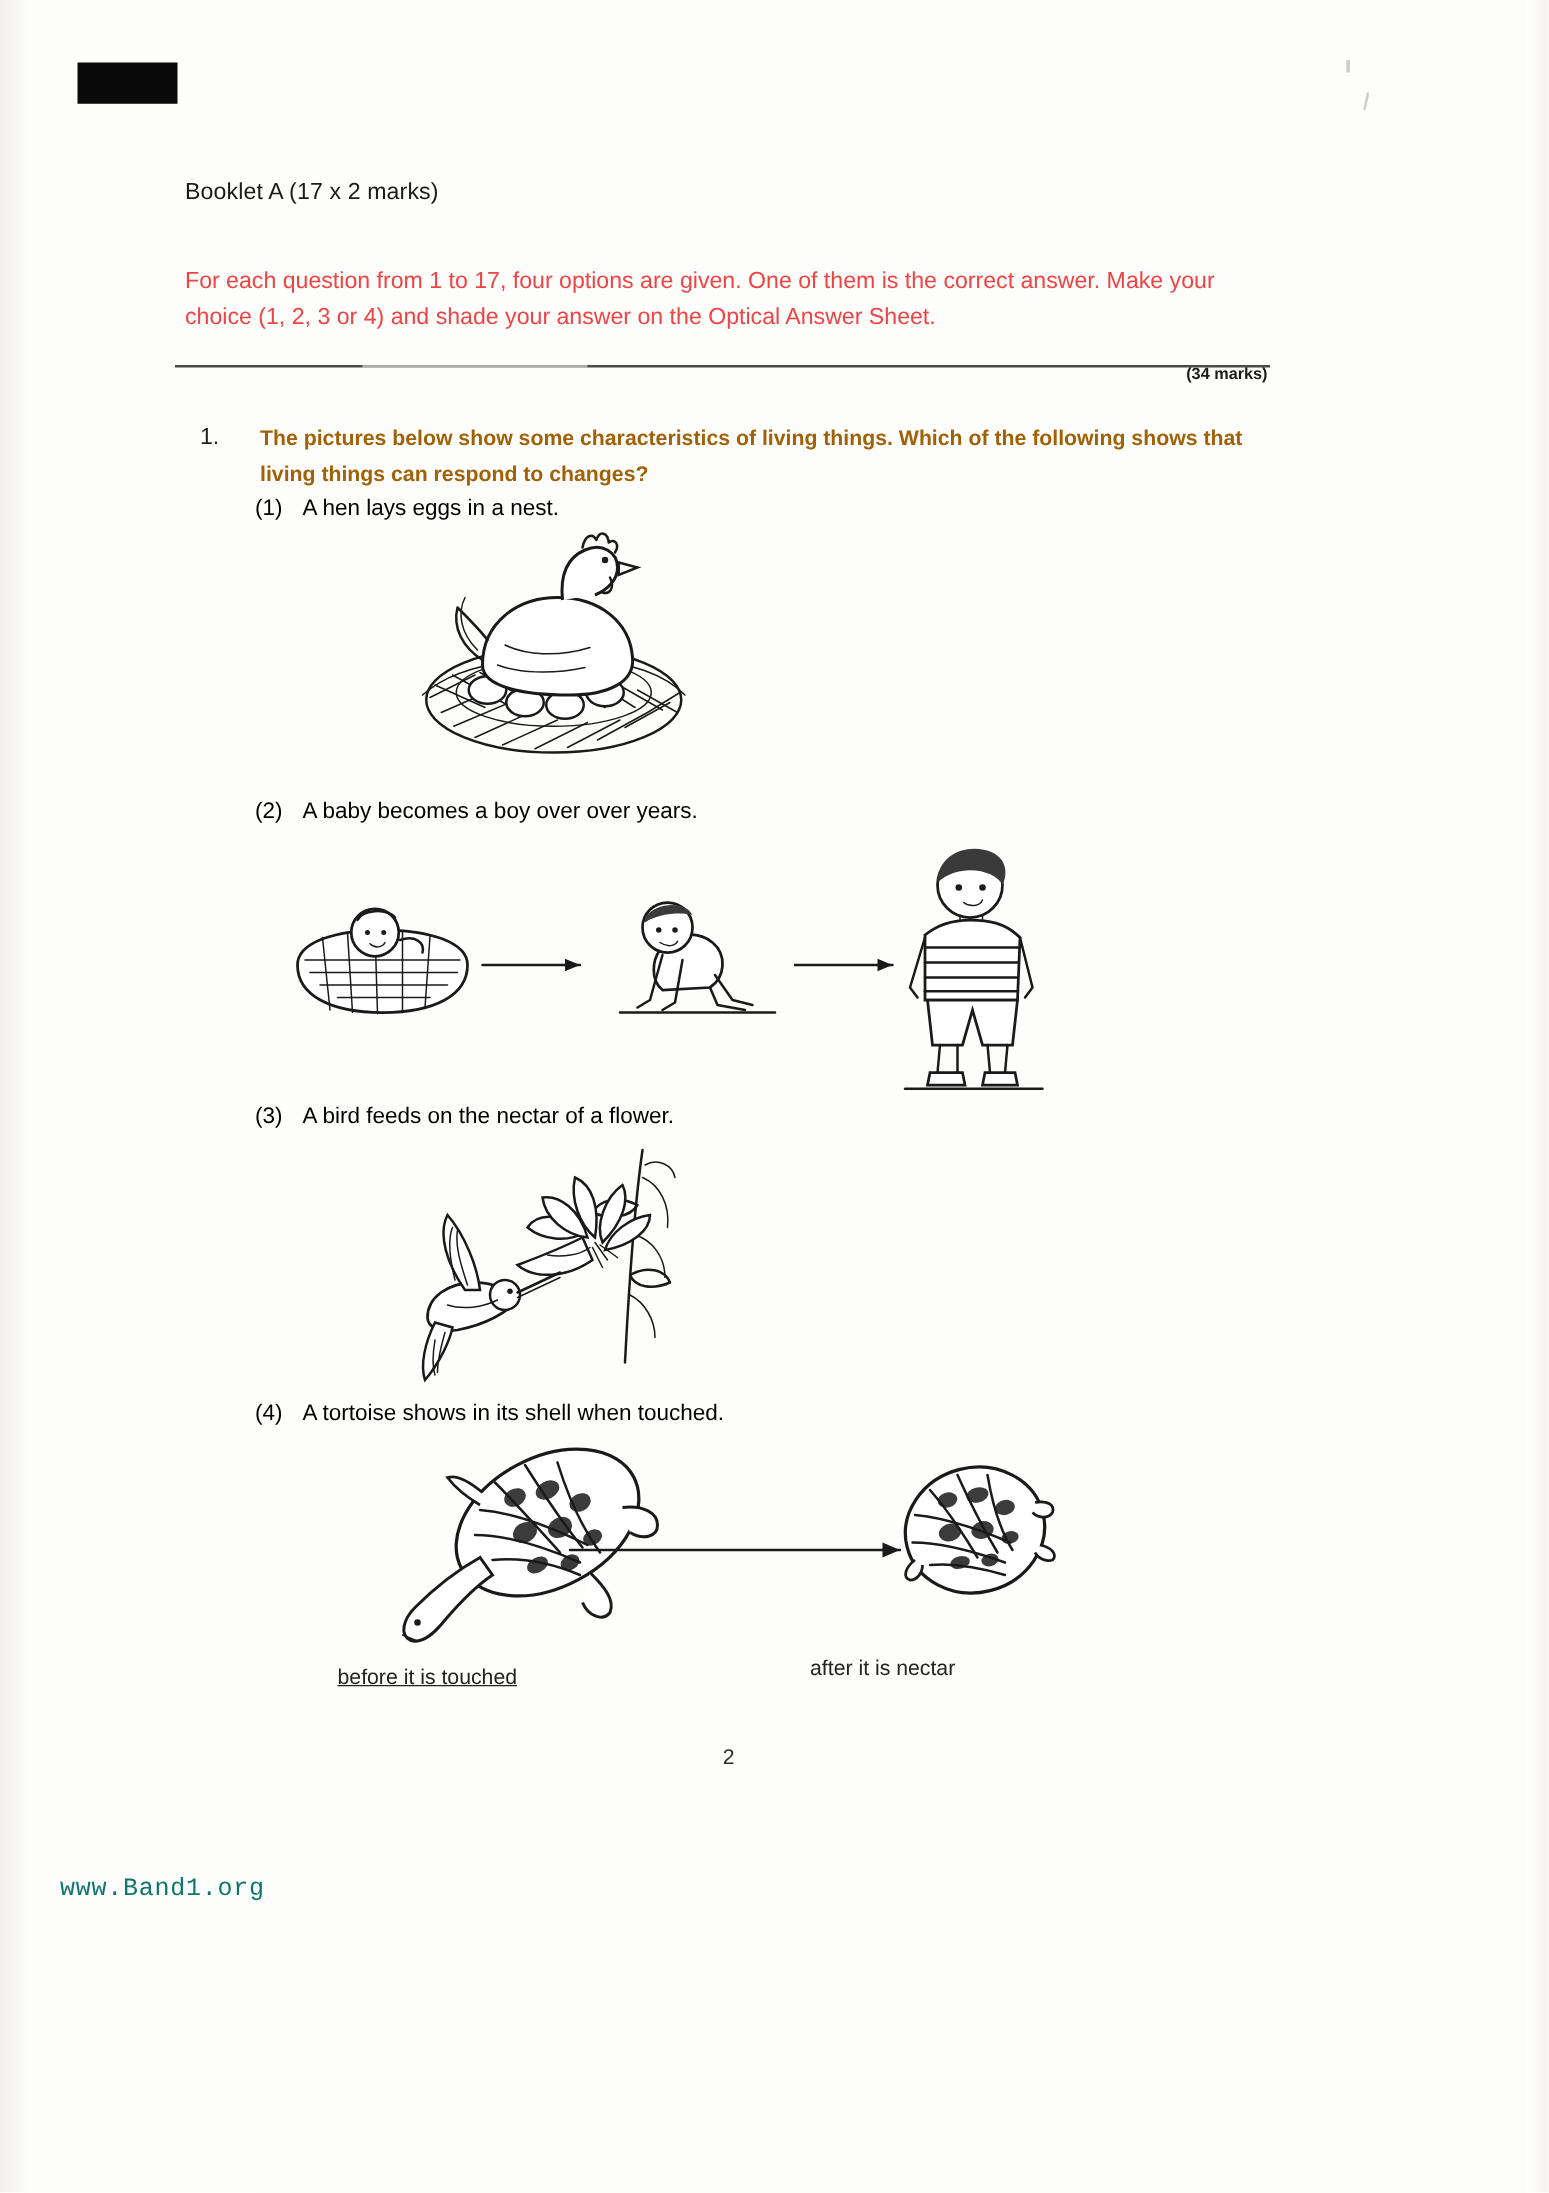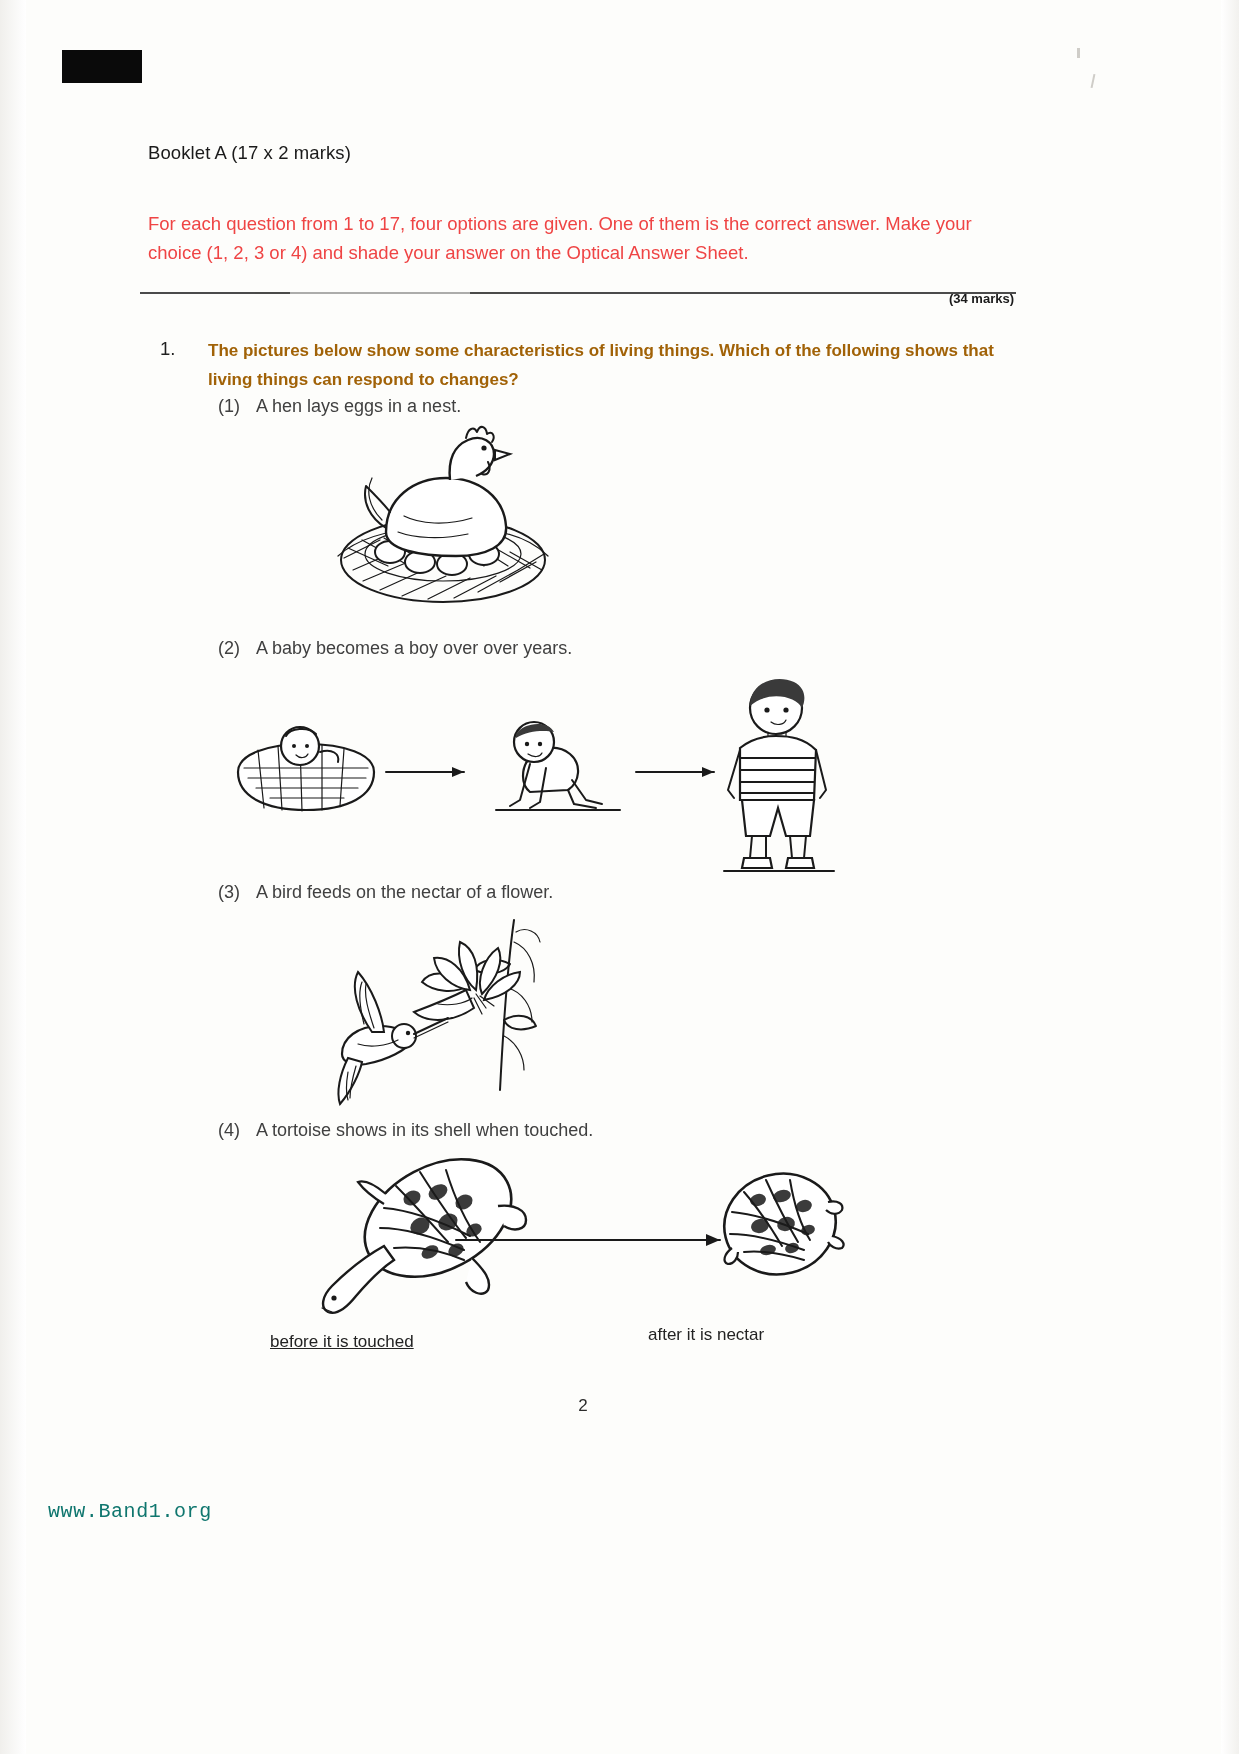--- a/index.html
+++ b/index.html
@@ -120,23 +120,23 @@
     left: 60px;
     width: 800px;
     font-size: 17px;
     line-height: 29px;
     color: #a16207;
     font-weight: bold;
   }
 
   .opt {
     position: absolute;
-    left: 70px;
+    left: 56px;
     font-size: 18px;
-    color: #404040;
+    color: #000000;
     white-space: nowrap;
   }
   .opt .num { display: inline-block; width: 38px; }
 
   .opt1 { top: 396px; }
   .opt2 { top: 638px; }
   .opt3 { top: 882px; }
   .opt4 { top: 1120px; }
 
   .fig {

